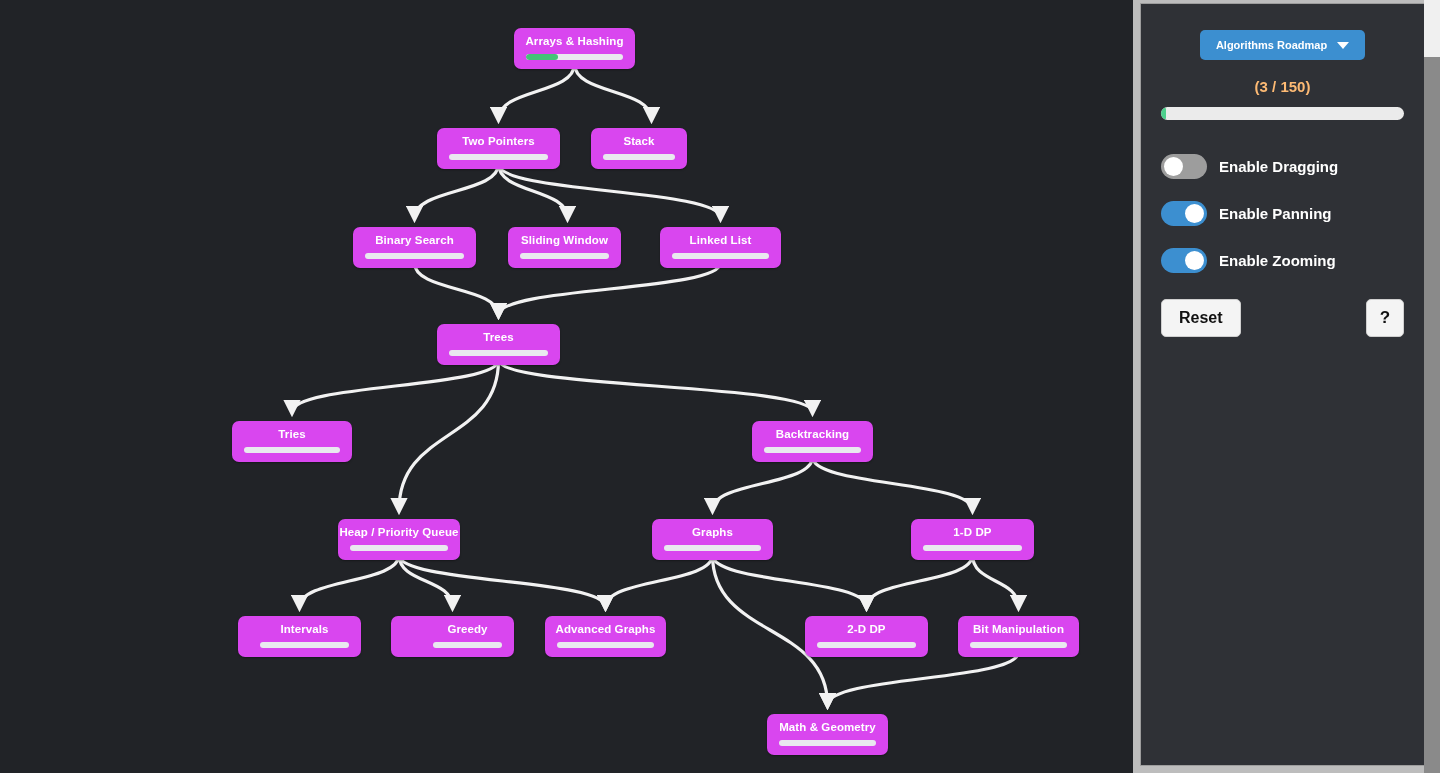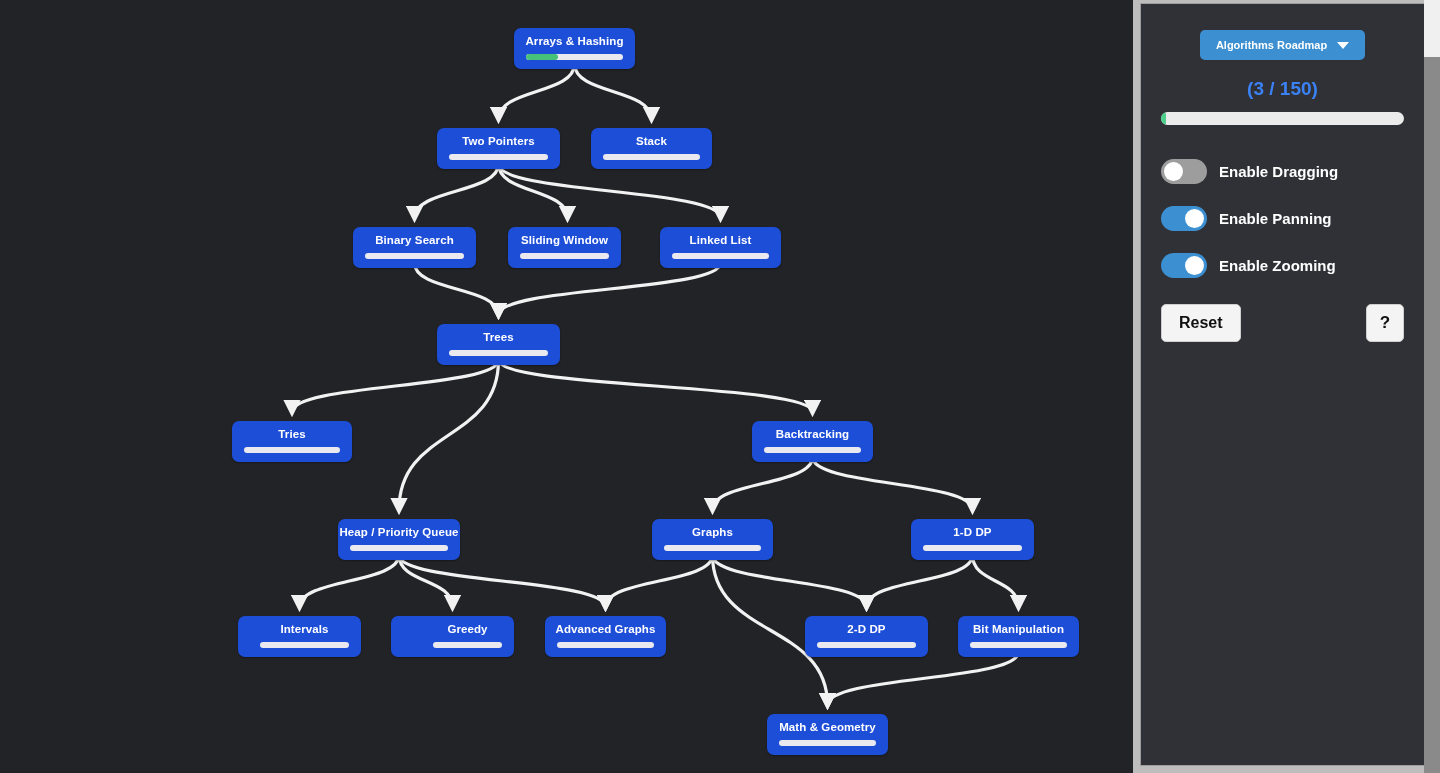--- a/index.html
+++ b/index.html
@@ -15,21 +15,21 @@
   #canvas {
     position: absolute; left: 0; top: 0;
     width: 1133px; height: 773px;
     background: #212327;
     overflow: hidden;
   }
   #edge-layer { position: absolute; left: 0; top: 0; width: 1133px; height: 773px; }
 
   .node {
     position: absolute;
-    background: #1d4ed8;
+    background: #d946ef;
     border-radius: 7px;
     padding: 6px 10px 9px 10px;
     display: flex;
     flex-direction: column;
     align-items: center;
     justify-content: flex-start;
     box-shadow: 0 1px 2px rgba(0,0,0,.35);
   }
   .node-label {
     color: #ffffff;
@@ -86,22 +86,22 @@
     font-size: 11px;
     font-weight: bold;
     cursor: pointer;
     width: fit-content;
   }
   .caret { width: 0; height: 0; border-left: 6px solid transparent; border-right: 6px solid transparent; border-top: 7px solid #ffffff; display: inline-block; }
 
   .count-text {
     margin-top: 18px;
     text-align: center;
-    color: #3b82f6;
-    font-size: 19px;
+    color: #fdba74;
+    font-size: 15px;
     font-weight: bold;
   }
 
   .global-bar {
     margin-top: 12px;
     width: 100%;
     height: 13px;
     background: #ebebeb;
     border-radius: 7px;
     overflow: hidden;
@@ -208,21 +208,21 @@
           <div class="node-bar">
             <i style="width: 33%;"></i>
           </div>
         </div>
         <div class="node" style="left: 437px; top: 128px; width: 123px;">
           <div class="node-label">Two Pointers</div>
           <div class="node-bar">
             <i style="width: 0%;"></i>
           </div>
         </div>
-        <div class="node" style="left: 591px; top: 128px; width: 121px;">
+        <div class="node" style="left: 591px; top: 128px; width: 96px;">
           <div class="node-label">Stack</div>
           <div class="node-bar">
             <i style="width: 0%;"></i>
           </div>
         </div>
         <div class="node" style="left: 353px; top: 227px; width: 123px;">
           <div class="node-label">Binary Search</div>
           <div class="node-bar">
             <i style="width: 0%;"></i>
           </div>

